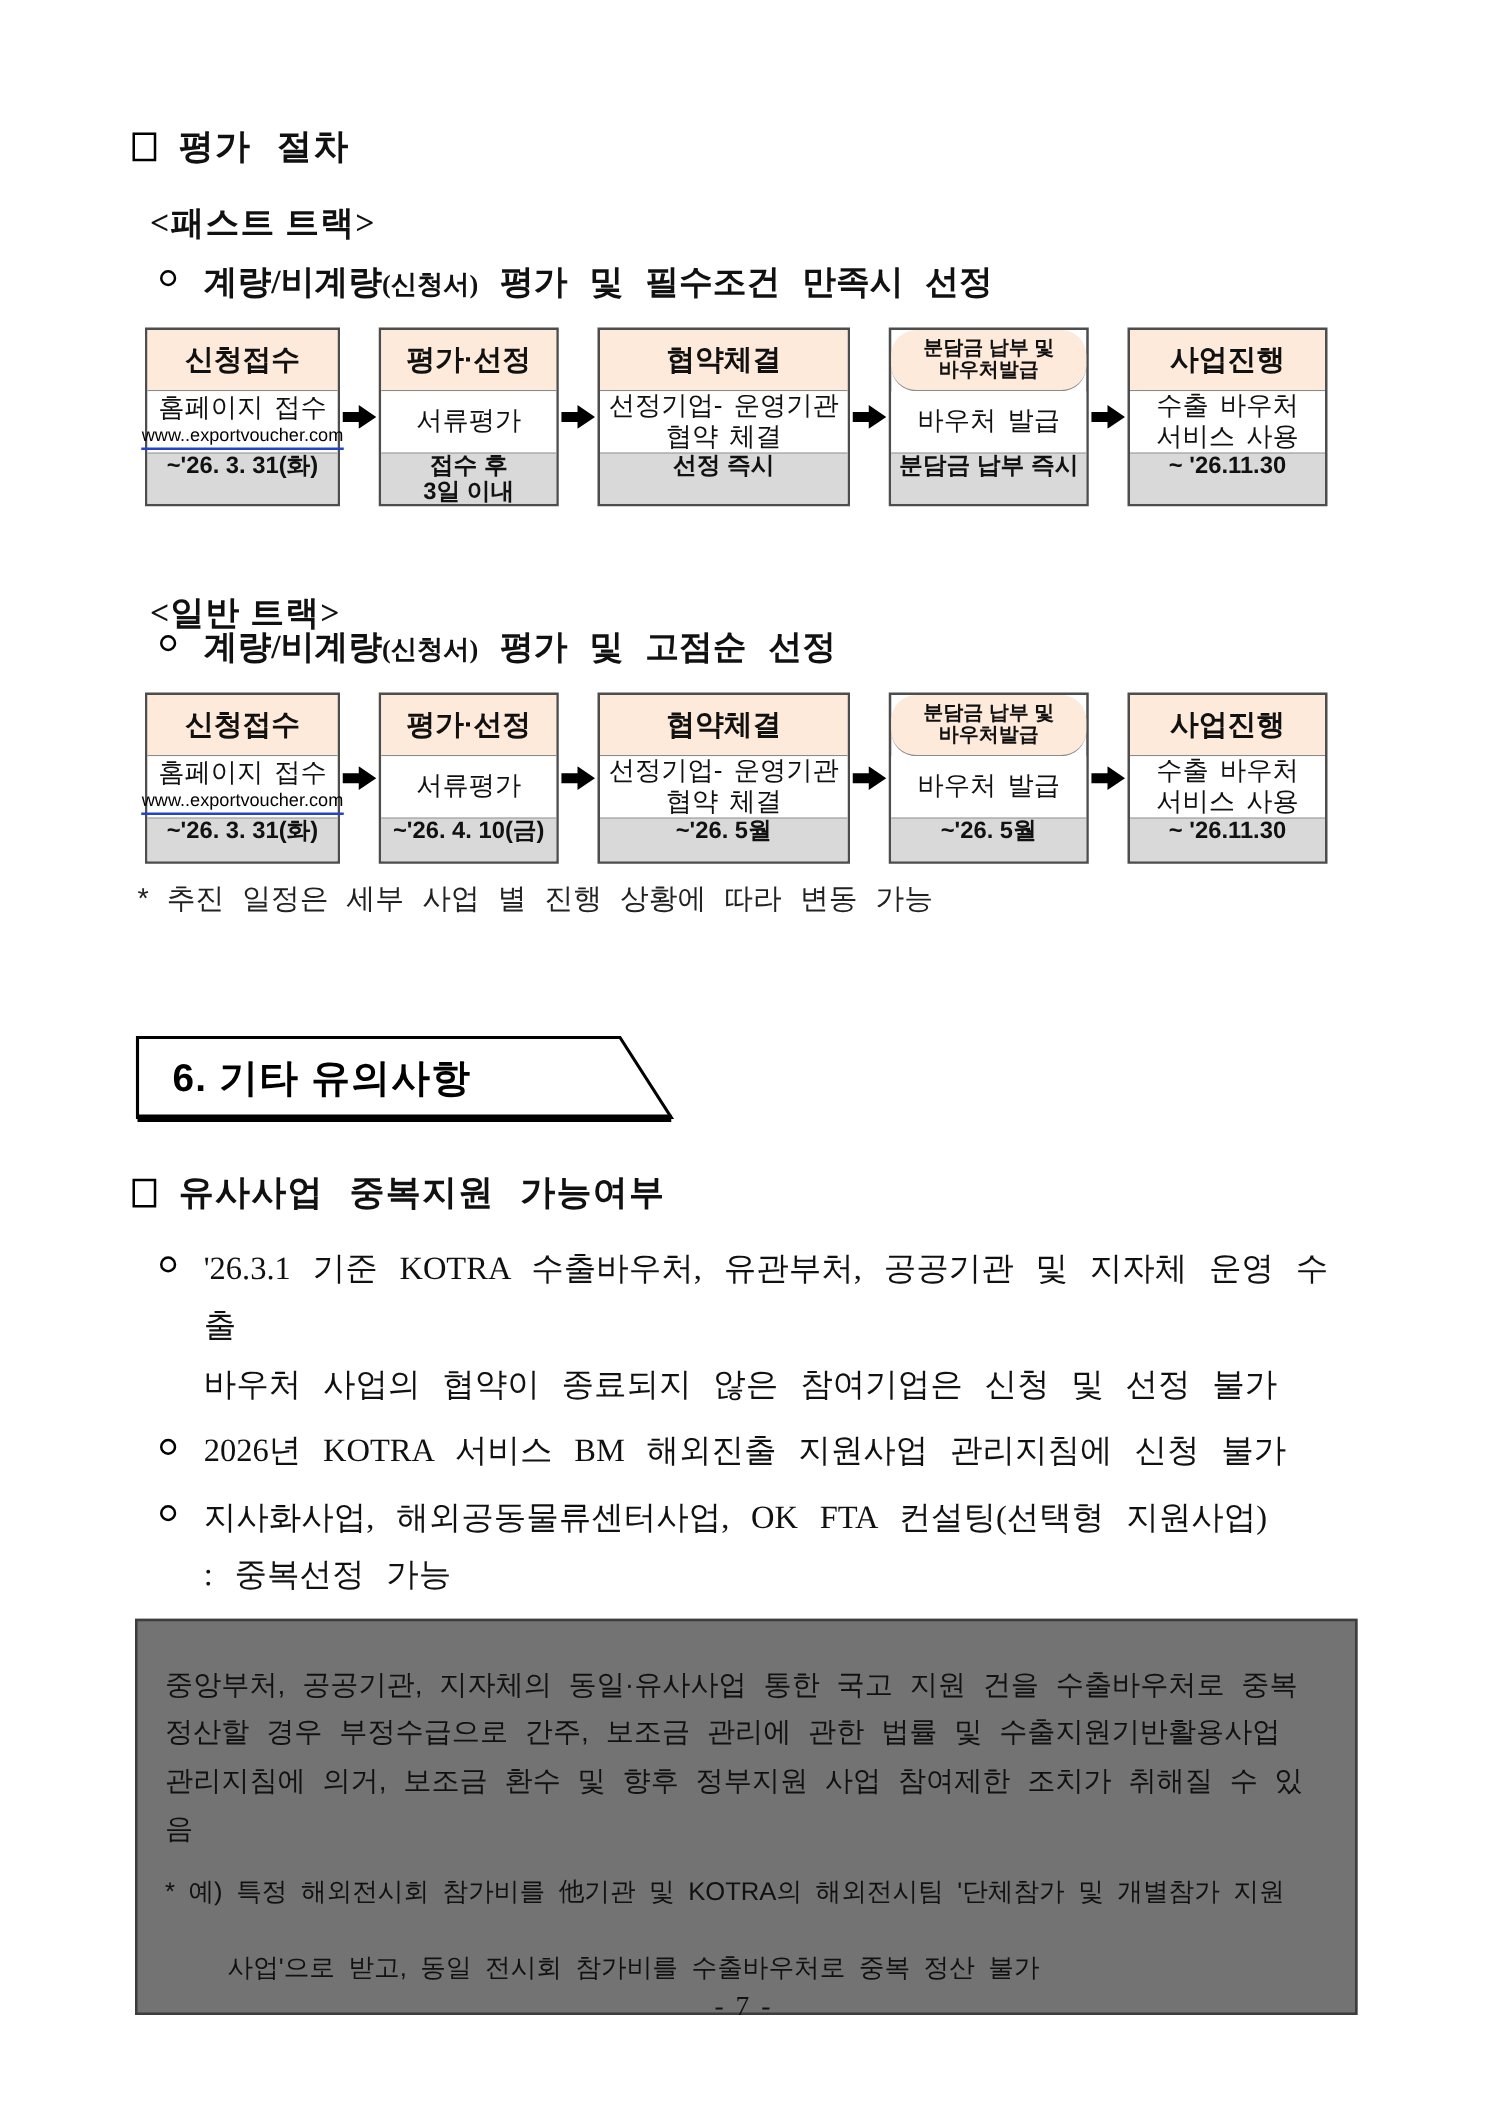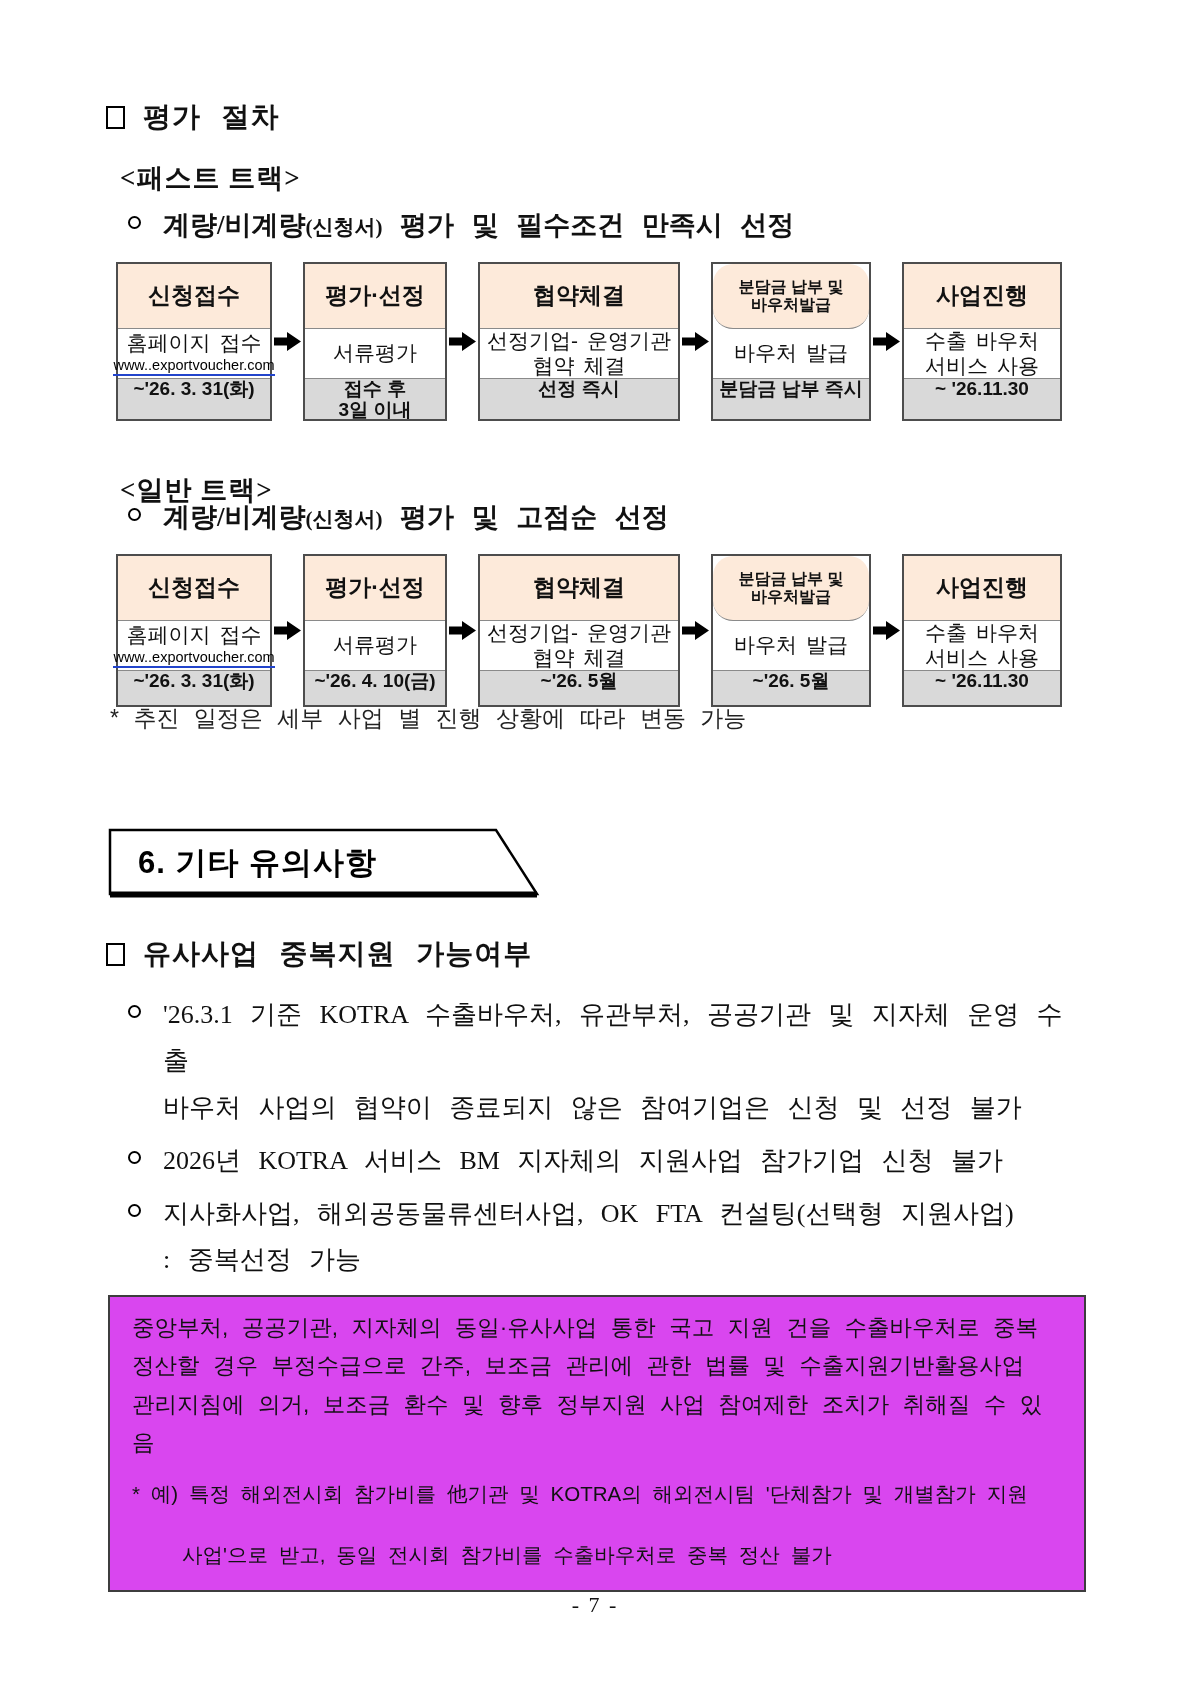--- a/index.html
+++ b/index.html
@@ -26,21 +26,21 @@
   .sq-marker{display:inline-block;width:19px;height:23px;border:2px solid #000;margin-right:18px;}
   .track-head{font-size:27px;font-weight:700;letter-spacing:1px;}
   .bullet-row{display:flex;align-items:flex-start;font-size:27px;font-weight:700;word-spacing:0.4em;}
   .circ-marker{display:inline-block;width:13px;height:13px;border:2px solid #000;border-radius:50%;margin:9px 22px 0 0;flex:none;}
   .paren{font-size:21px;font-weight:700;}
   
   .fc{display:flex;align-items:stretch;}
   .fc-col{border:2px solid var(--border_dark);display:flex;flex-direction:column;background:#fff;flex:none;}
   .fc-head{
     background:var(--header_bg);border-bottom:1px solid var(--border_mid);
-    height:65px;display:flex;flex-direction:column;justify-content:center;align-items:center;
+    height:49px;display:flex;flex-direction:column;justify-content:center;align-items:center;
     font-family:"Liberation Sans","DejaVu Sans",sans-serif;font-weight:700;font-size:23px;line-height:1.1;
   }
   .fc-head.two{font-size:16px;border-radius:20px;}
   .fc-body{
     background:#ffffff;border-bottom:1px solid var(--border_mid);
     height:50px;display:flex;flex-direction:column;justify-content:center;align-items:center;
     font-family:"Liberation Sans","DejaVu Sans",sans-serif;font-size:21px;line-height:1.15;
     word-spacing:0.15em;
   }
   .fc-foot{
@@ -64,22 +64,22 @@
     position:absolute;left:30px;top:14px;
     font-family:"Liberation Sans","DejaVu Sans",sans-serif;
     font-weight:700;font-size:31px;letter-spacing:1px;color:#000;
   }
   
   .dup-item{display:flex;align-items:flex-start;margin-bottom:7px;}
   .dup-text{font-size:26px;word-spacing:0.42em;line-height:1.78;}
   .dup-text div{display:block;}
   
   .warn-box{
-    width:978px;border:2px solid #3d3d3d;background:#d946ef;
-    padding:12px 22px 18px 22px;
+    width:978px;border:2px solid #3d3d3d;background:#737373;
+    padding:32px 22px 18px 22px;
     font-family:"Liberation Sans","DejaVu Sans",sans-serif;
   }
   .warn-line{font-size:22.5px;line-height:1.7;word-spacing:0.32em;color:#111;}
   .warn-note{margin-top:16px;}
   .warn-note-line{font-size:20.5px;line-height:1.6;word-spacing:0.25em;color:#111;}
   .warn-note-line.indent{padding-left:50px;margin-top:28px;}
   .page-num{width:100%;text-align:center;font-size:22px;letter-spacing:2px;}
 </style>
 </head>
 <body>
@@ -292,21 +292,21 @@
     <div class="dup-item">
       <span class="circ-marker" style="margin-top:13px;"></span>
       <div class="dup-text">
         <div>'26.3.1 기준 KOTRA 수출바우처, 유관부처, 공공기관 및 지자체 운영 수출</div>
         <div>바우처 사업의 협약이 종료되지 않은 참여기업은 신청 및 선정 불가</div>
       </div>
     </div>
     <div class="dup-item">
       <span class="circ-marker" style="margin-top:13px;"></span>
       <div class="dup-text">
-        <div>2026년 KOTRA 서비스 BM 지자체의 지원사업 참가기업 신청 불가</div>
+        <div>2026년 KOTRA 서비스 BM 해외진출 지원사업 관리지침에 신청 불가</div>
       </div>
     </div>
     <div class="dup-item">
       <span class="circ-marker" style="margin-top:13px;"></span>
       <div class="dup-text">
         <div>지사화사업, 해외공동물류센터사업, OK FTA 컨설팅(선택형 지원사업)</div>
         <div>: 중복선정 가능</div>
       </div>
     </div>
     <div class="dup-item">

